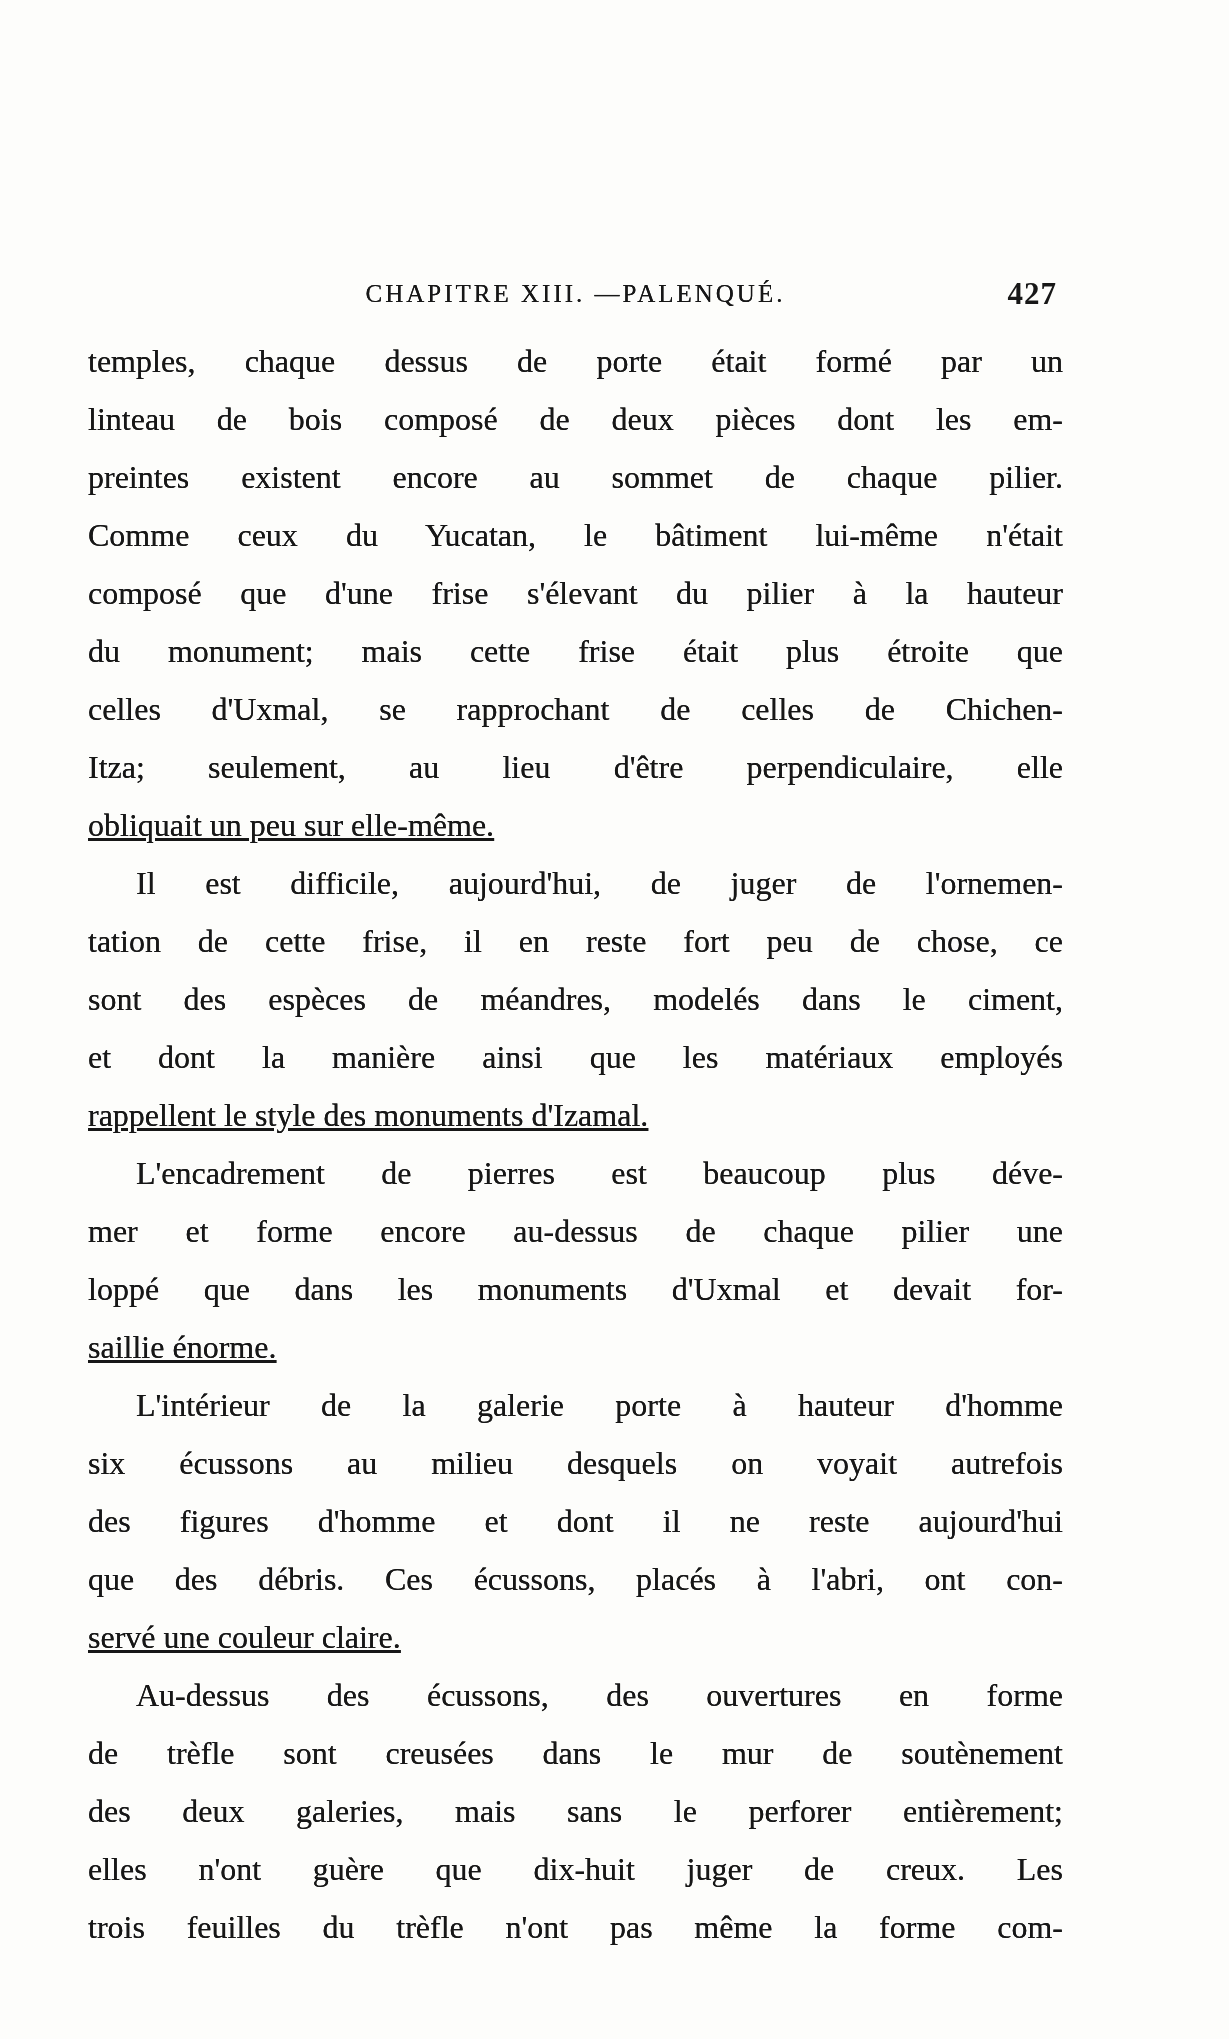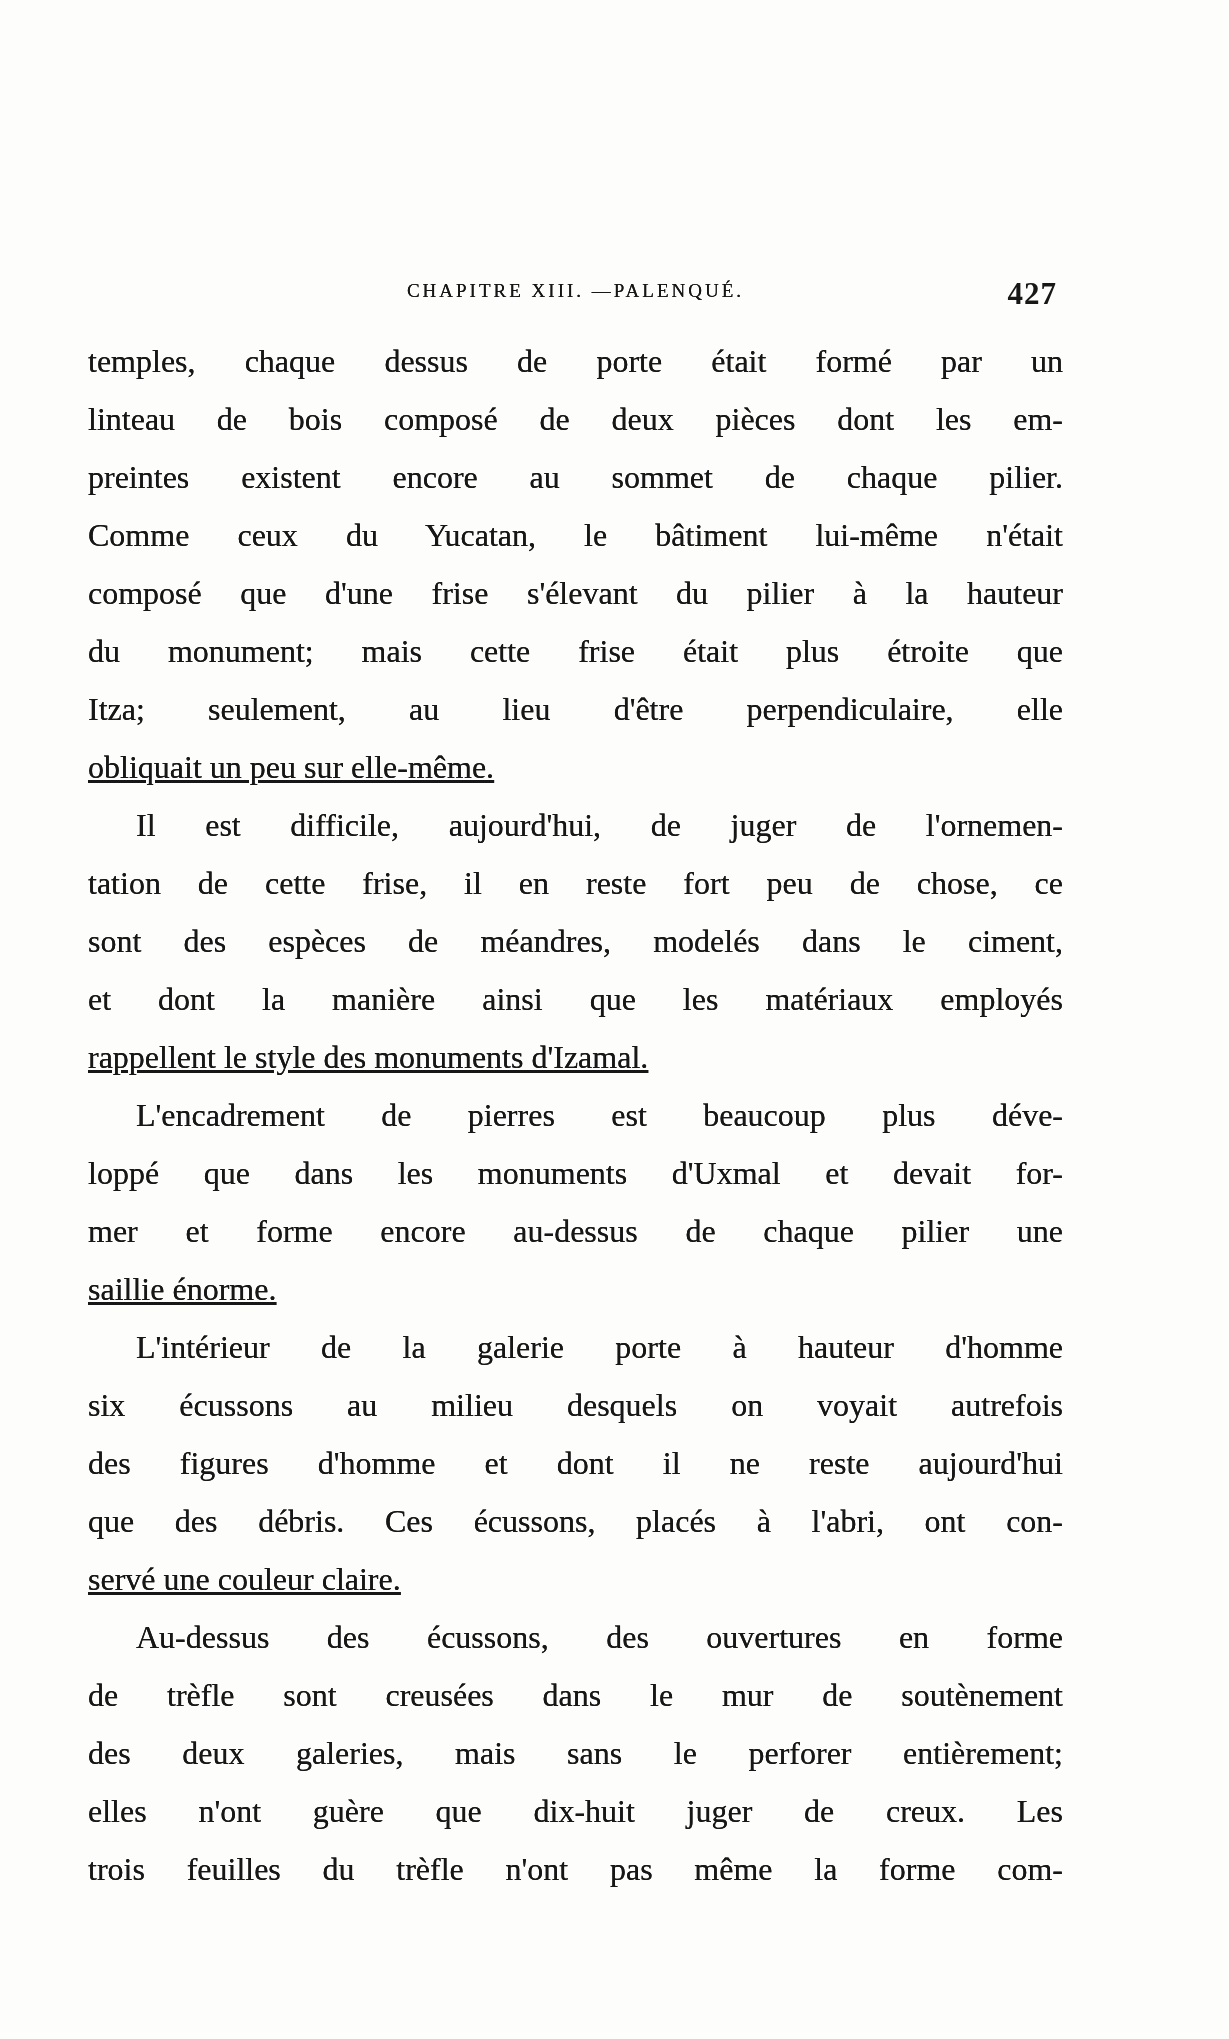--- a/index.html
+++ b/index.html
@@ -21,21 +21,21 @@
     margin-left: 88px;
     padding-top: 280px;
   }
   .page-header {
     position: relative;
     height: 34px;
     margin-bottom: 18px;
   }
   .running-title {
     text-align: center;
-    font-size: 19px;
+    font-size: 25px;
     letter-spacing: 3px;
     font-weight: normal;
     text-shadow: 0 0 0.5px currentColor;
     white-space: nowrap;
   }
   .page-number {
     position: absolute;
     right: 6px;
     top: -4px;
     font-size: 31px;
@@ -74,36 +74,37 @@
 
     <main class="text-block">
 
       <section>
         <div class="line">temples, chaque dessus de porte était formé par un</div>
         <div class="line">linteau de bois composé de deux pièces dont les em-</div>
         <div class="line">preintes existent encore au sommet de chaque pilier.</div>
         <div class="line">Comme ceux du Yucatan, le bâtiment lui-même n'était</div>
         <div class="line">composé que d'une frise s'élevant du pilier à la hauteur</div>
         <div class="line">du monument; mais cette frise était plus étroite que</div>
+        <div class="line">celles d'Uxmal, se rapprochant de celles de Chichen-</div>
         <div class="line">Itza; seulement, au lieu d'être perpendiculaire, elle</div>
         <div class="line end">obliquait un peu sur elle-même.</div>
       </section>
 
       <section>
         <div class="line indent">Il est difficile, aujourd'hui, de juger de l'ornemen-</div>
         <div class="line">tation de cette frise, il en reste fort peu de chose, ce</div>
         <div class="line">sont des espèces de méandres, modelés dans le ciment,</div>
         <div class="line">et dont la manière ainsi que les matériaux employés</div>
         <div class="line end">rappellent le style des monuments d'Izamal.</div>
       </section>
 
       <section>
         <div class="line indent">L'encadrement de pierres est beaucoup plus déve-</div>
+        <div class="line">mer et forme encore au-dessus de chaque pilier une</div>
         <div class="line">loppé que dans les monuments d'Uxmal et devait for-</div>
-        <div class="line">mer et forme encore au-dessus de chaque pilier une</div>
         <div class="line end">saillie énorme.</div>
       </section>
 
       <section>
         <div class="line indent">L'intérieur de la galerie porte à hauteur d'homme</div>
         <div class="line">six écussons au milieu desquels on voyait autrefois</div>
         <div class="line">des figures d'homme et dont il ne reste aujourd'hui</div>
         <div class="line">que des débris. Ces écussons, placés à l'abri, ont con-</div>
         <div class="line end">servé une couleur claire.</div>
       </section>

